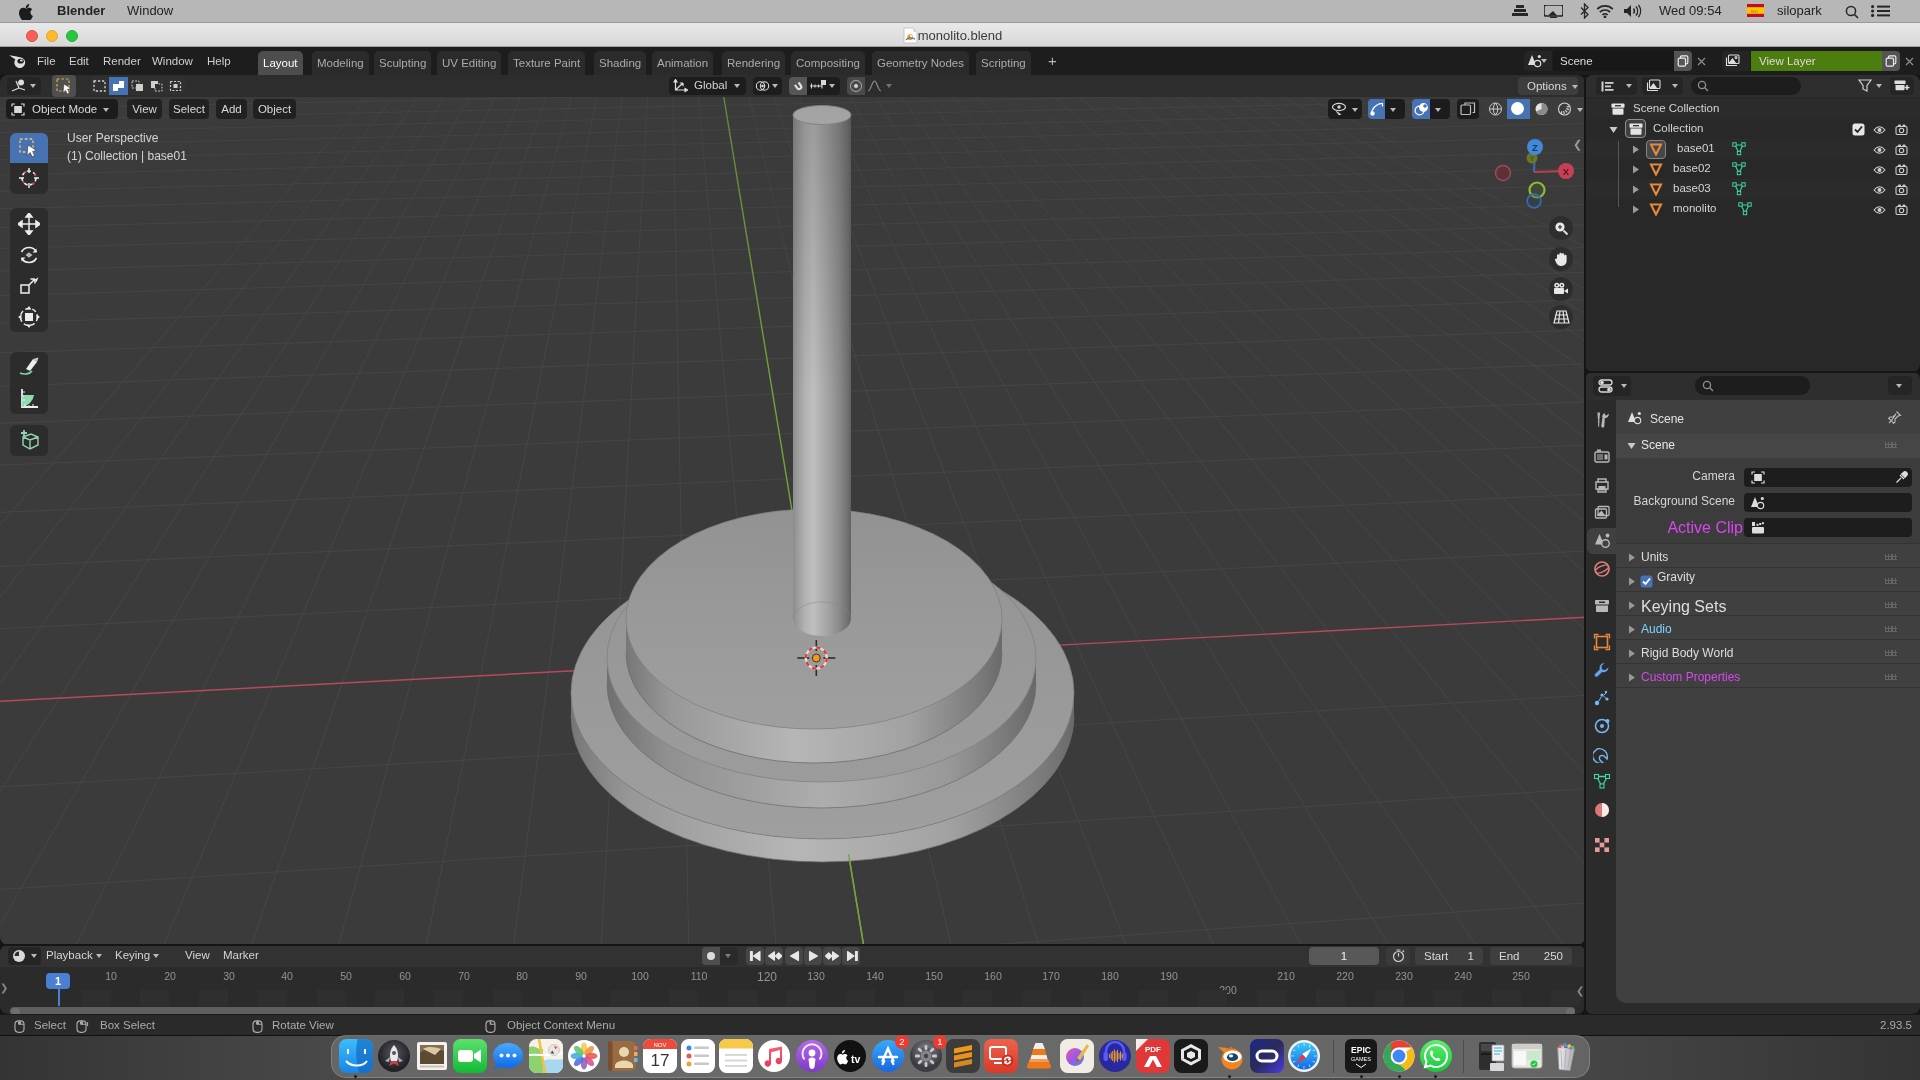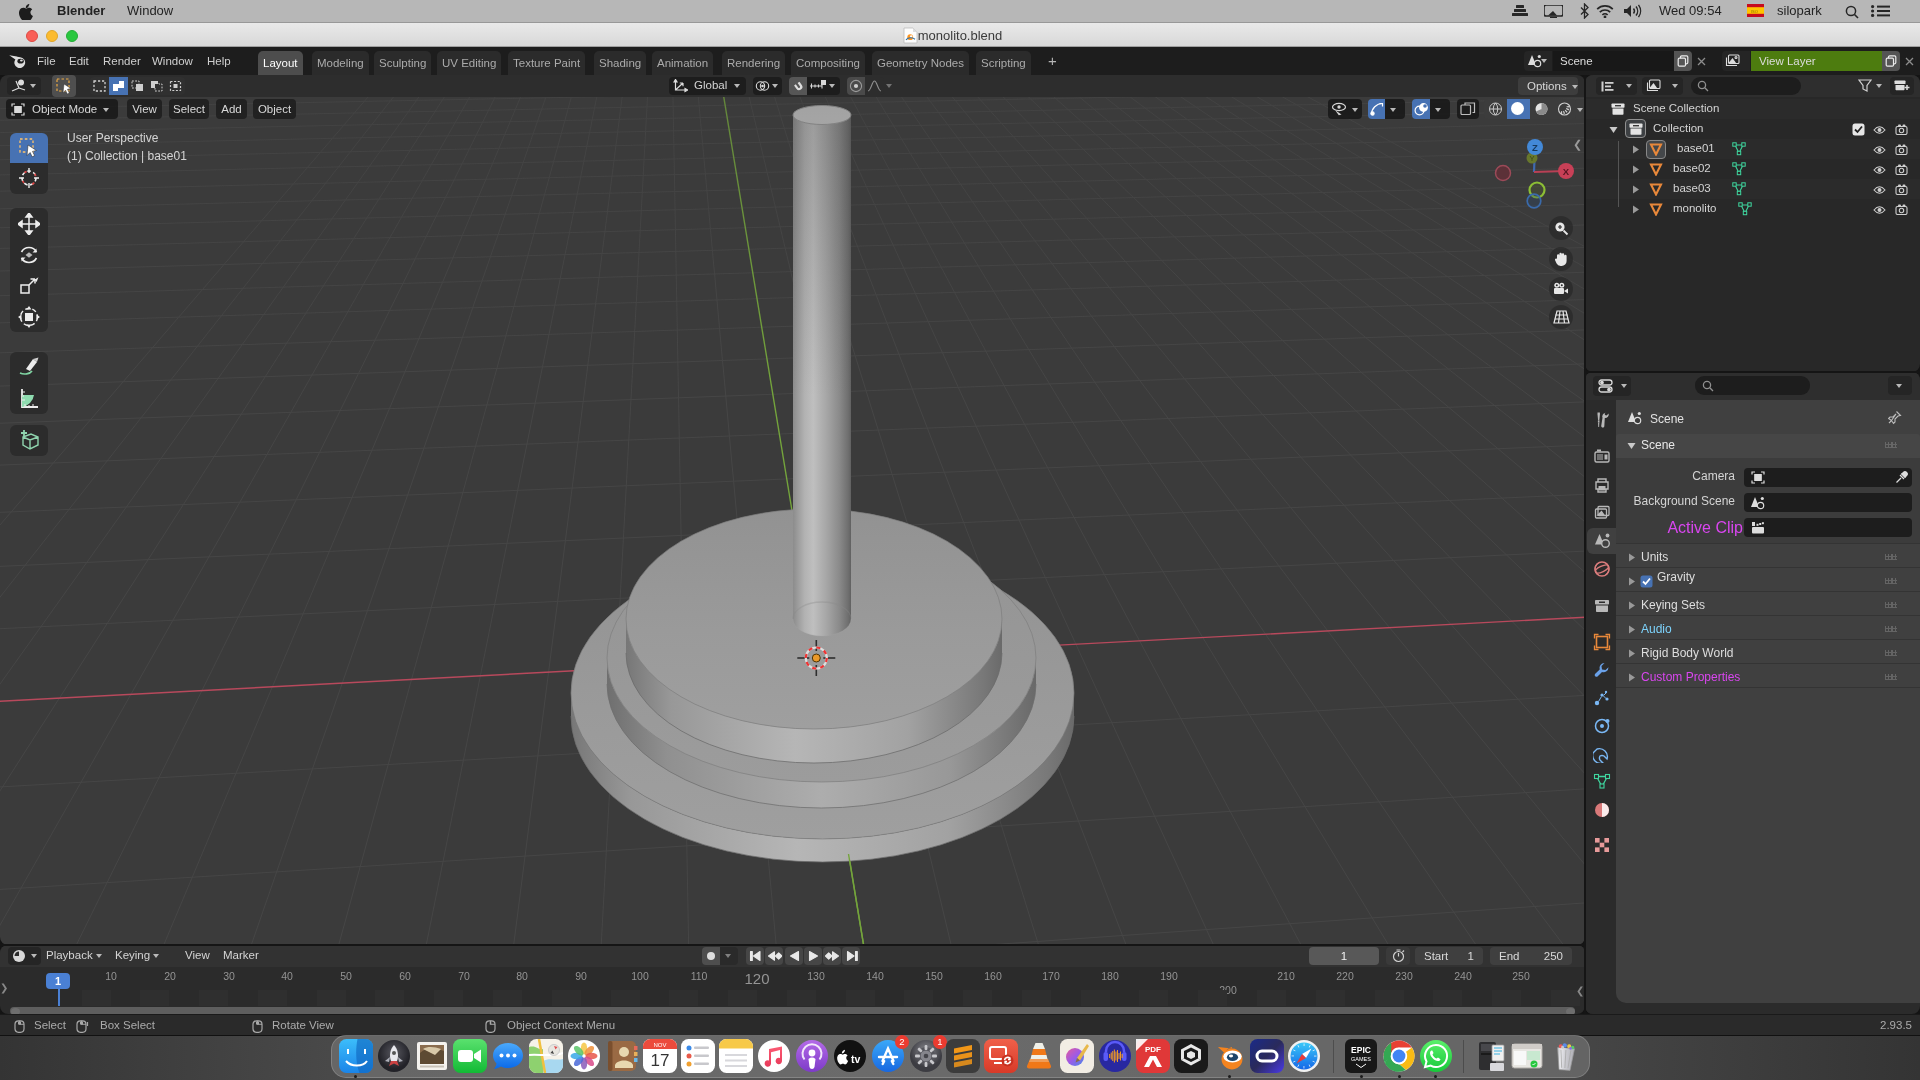--- a/index.html
+++ b/index.html
@@ -947,21 +947,21 @@
  <div class="abs" style="left:31px;top:171px;width:304px;height:1px;background:#343434"></div>
  <svg class="abs" style="left:42px;top:181px" width="9" height="9" viewBox="0 0 9 9">
         <path d="M2 0.5 v8 L8 4.5z" fill="#999"></path>
       </svg>
       <div class="abs" style="left:300px;top:182px;width:12px;height:6px;background:repeating-linear-gradient(90deg,#909090 0 1.2px,transparent 1.2px 3.2px),repeating-linear-gradient(0deg,#909090 0 1.2px,transparent 1.2px 3.2px);opacity:.45"></div>
       <div class="abs" style="left:56px;top:178px;font-size:12px;color:#dedede">Units</div>
       <svg class="abs" style="left:42px;top:229px" width="9" height="9" viewBox="0 0 9 9">
         <path d="M2 0.5 v8 L8 4.5z" fill="#999"></path>
       </svg>
       <div class="abs" style="left:300px;top:230px;width:12px;height:6px;background:repeating-linear-gradient(90deg,#909090 0 1.2px,transparent 1.2px 3.2px),repeating-linear-gradient(0deg,#909090 0 1.2px,transparent 1.2px 3.2px);opacity:.45"></div>
-      <div class="abs" style="left:56px;top:226px;font-size:12px;color:#dedede">Keying Sets</div>
+      <div class="abs" style="left:56px;top:226px;font-size:16px;color:#dedede">Keying Sets</div>
       <svg class="abs" style="left:42px;top:253px" width="9" height="9" viewBox="0 0 9 9">
         <path d="M2 0.5 v8 L8 4.5z" fill="#999"></path>
       </svg>
       <div class="abs" style="left:300px;top:254px;width:12px;height:6px;background:repeating-linear-gradient(90deg,#909090 0 1.2px,transparent 1.2px 3.2px),repeating-linear-gradient(0deg,#909090 0 1.2px,transparent 1.2px 3.2px);opacity:.45"></div>
       <div class="abs" style="left:56px;top:250px;font-size:12px;color:#7dd3fc">Audio</div>
       <svg class="abs" style="left:42px;top:277px" width="9" height="9" viewBox="0 0 9 9">
         <path d="M2 0.5 v8 L8 4.5z" fill="#999"></path>
       </svg>
       <div class="abs" style="left:300px;top:278px;width:12px;height:6px;background:repeating-linear-gradient(90deg,#909090 0 1.2px,transparent 1.2px 3.2px),repeating-linear-gradient(0deg,#909090 0 1.2px,transparent 1.2px 3.2px);opacity:.45"></div>
       <div class="abs" style="left:56px;top:274px;font-size:12px;color:#dedede">Rigid Body World</div>
@@ -1038,21 +1038,21 @@
       <div class="abs" style="left:150px;top:25px;width:40px;text-align:center;font-size:10.5px;color:#949494">20</div>
       <div class="abs" style="left:209px;top:25px;width:40px;text-align:center;font-size:10.5px;color:#949494">30</div>
       <div class="abs" style="left:267px;top:25px;width:40px;text-align:center;font-size:10.5px;color:#949494">40</div>
       <div class="abs" style="left:326px;top:25px;width:40px;text-align:center;font-size:10.5px;color:#949494">50</div>
       <div class="abs" style="left:385px;top:25px;width:40px;text-align:center;font-size:10.5px;color:#949494">60</div>
       <div class="abs" style="left:444px;top:25px;width:40px;text-align:center;font-size:10.5px;color:#949494">70</div>
       <div class="abs" style="left:502px;top:25px;width:40px;text-align:center;font-size:10.5px;color:#949494">80</div>
       <div class="abs" style="left:561px;top:25px;width:40px;text-align:center;font-size:10.5px;color:#949494">90</div>
       <div class="abs" style="left:620px;top:25px;width:40px;text-align:center;font-size:10.5px;color:#949494">100</div>
       <div class="abs" style="left:679px;top:25px;width:40px;text-align:center;font-size:10.5px;color:#949494">110</div>
-      <div class="abs" style="left:737px;top:25px;width:40px;text-align:center;font-size:15px;color:#949494">120</div>
+      <div class="abs" style="left:737px;top:25px;width:40px;text-align:right;font-size:12px;color:#949494">120</div>
       <div class="abs" style="left:796px;top:25px;width:40px;text-align:center;font-size:10.5px;color:#949494">130</div>
       <div class="abs" style="left:855px;top:25px;width:40px;text-align:center;font-size:10.5px;color:#949494">140</div>
       <div class="abs" style="left:914px;top:25px;width:40px;text-align:center;font-size:10.5px;color:#949494">150</div>
       <div class="abs" style="left:973px;top:25px;width:40px;text-align:center;font-size:10.5px;color:#949494">160</div>
       <div class="abs" style="left:1031px;top:25px;width:40px;text-align:center;font-size:10.5px;color:#949494">170</div>
       <div class="abs" style="left:1090px;top:25px;width:40px;text-align:center;font-size:10.5px;color:#949494">180</div>
       <div class="abs" style="left:1149px;top:25px;width:40px;text-align:center;font-size:10.5px;color:#949494">190</div>
       <div class="abs" style="left:1208px;top:39px;width:40px;text-align:center;font-size:10.5px;color:#949494">200</div>
       <div class="abs" style="left:1266px;top:25px;width:40px;text-align:center;font-size:10.5px;color:#949494">210</div>
       <div class="abs" style="left:1325px;top:25px;width:40px;text-align:center;font-size:10.5px;color:#949494">220</div>

